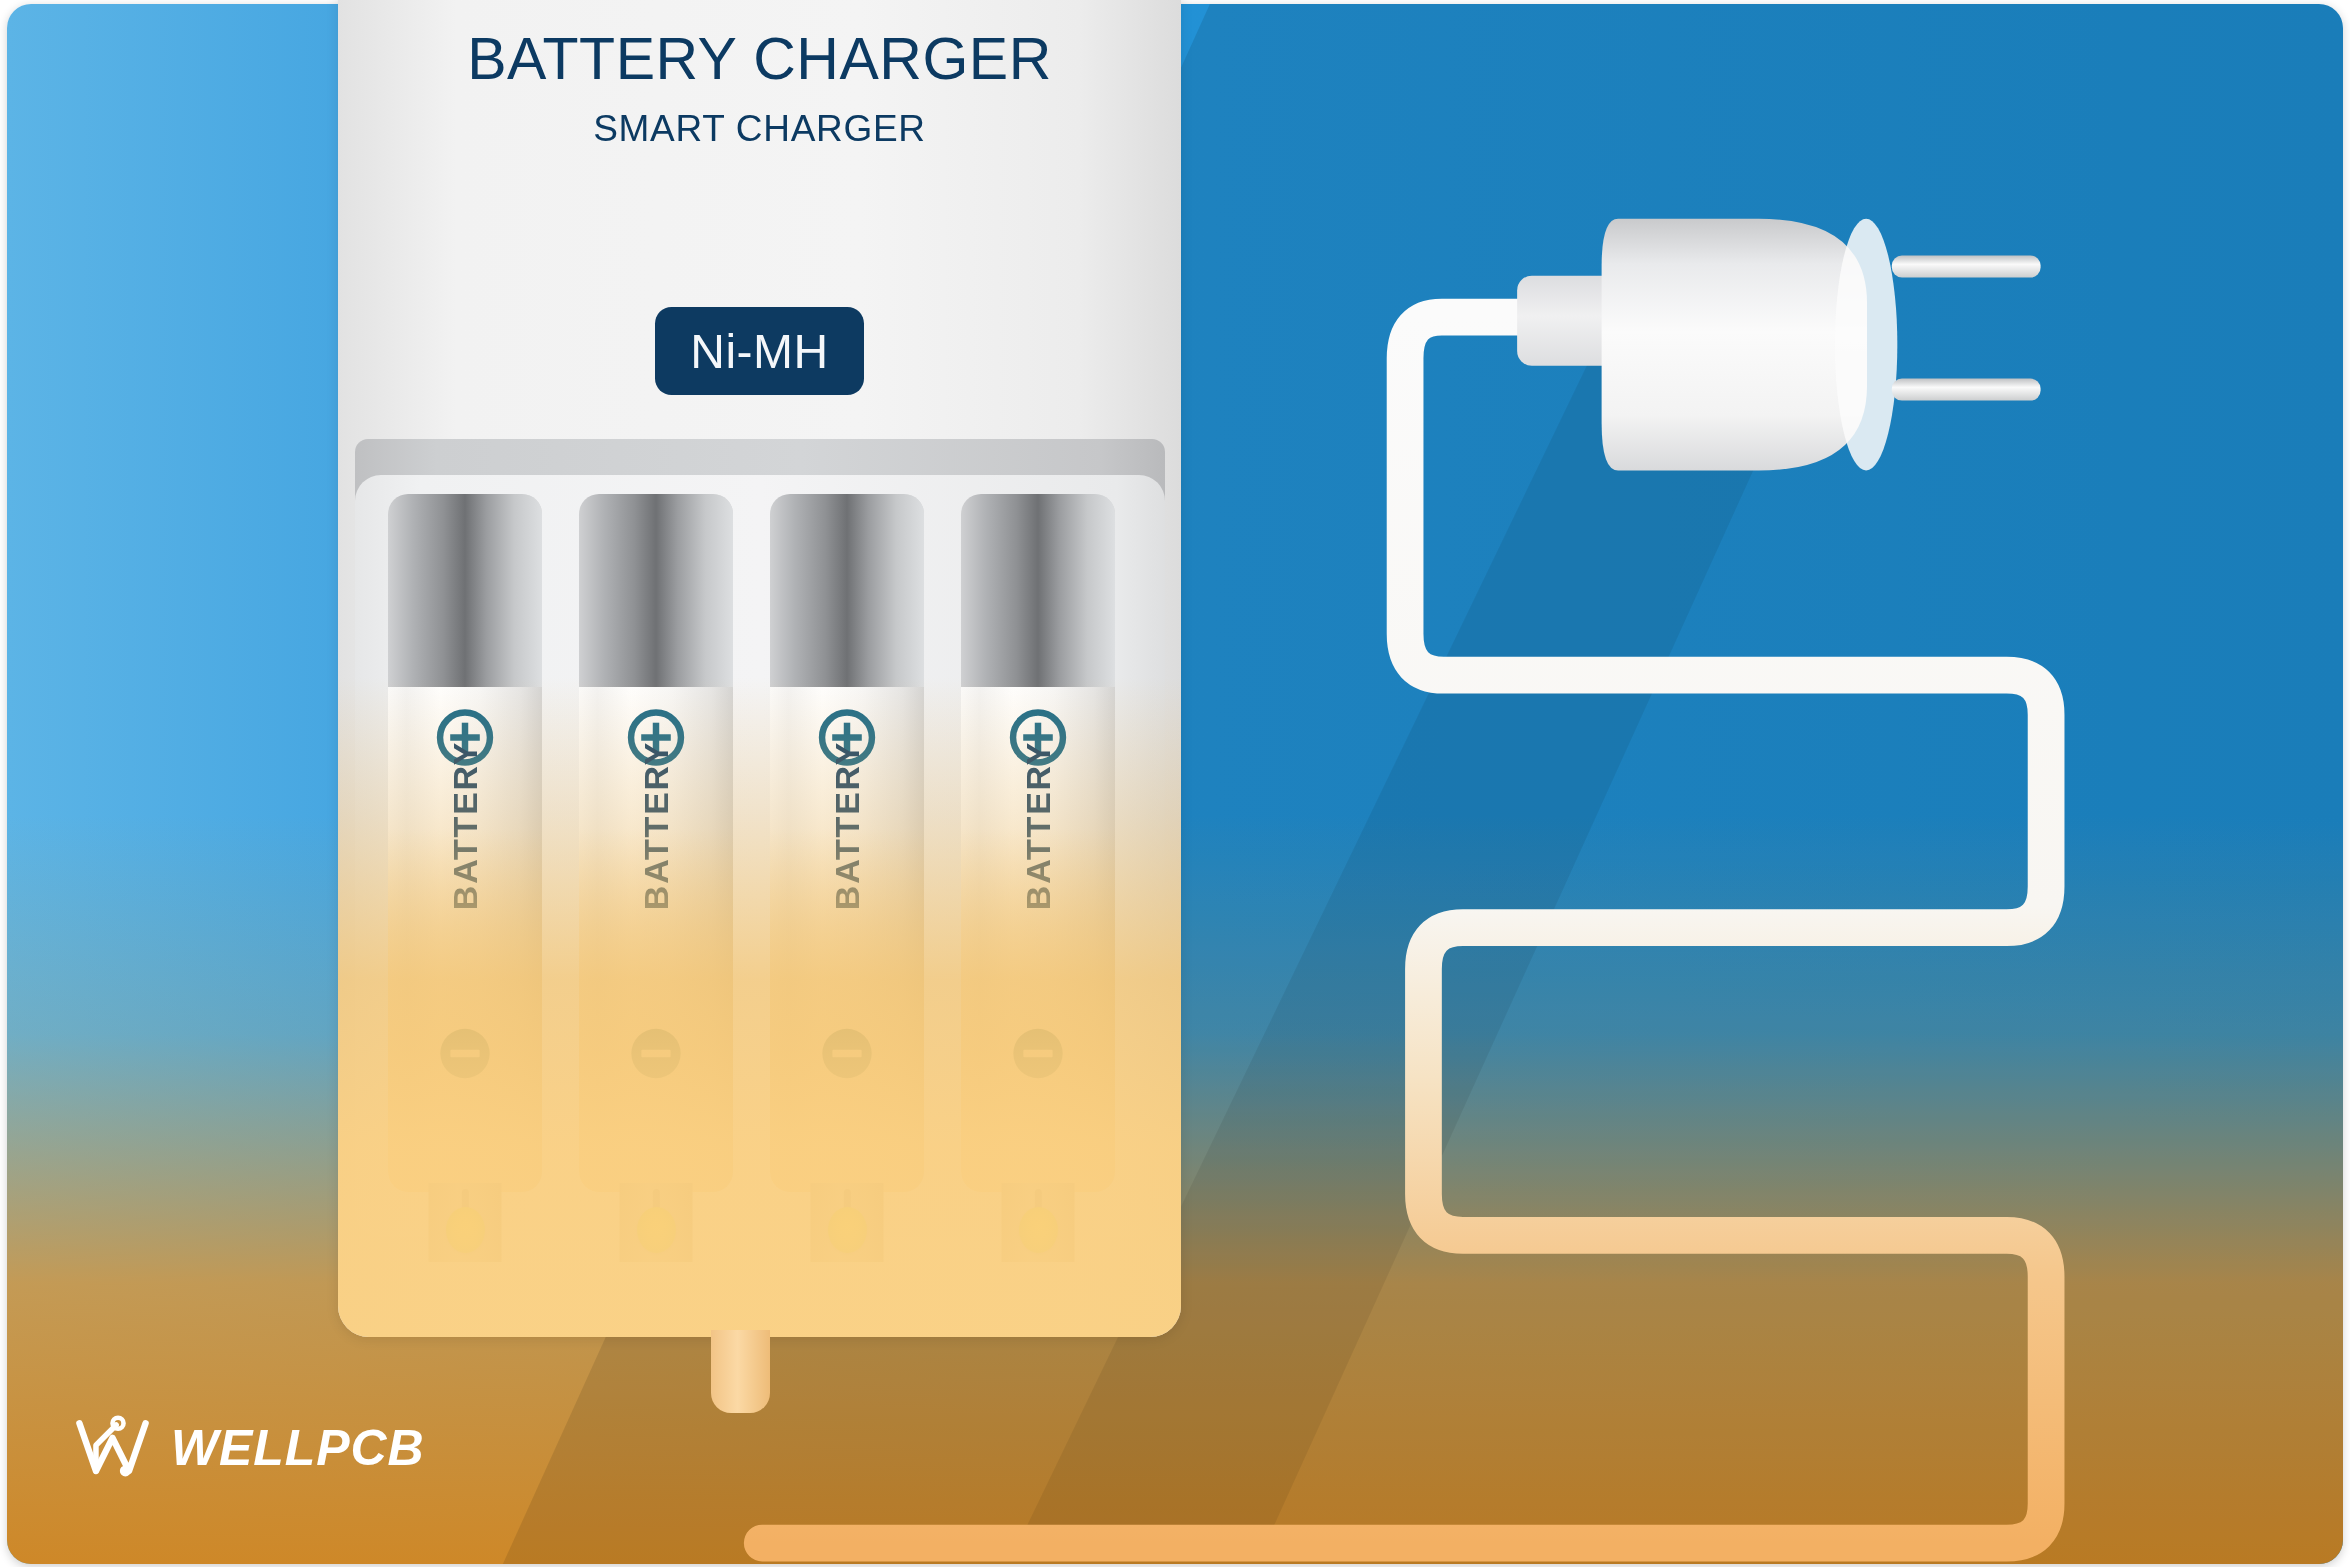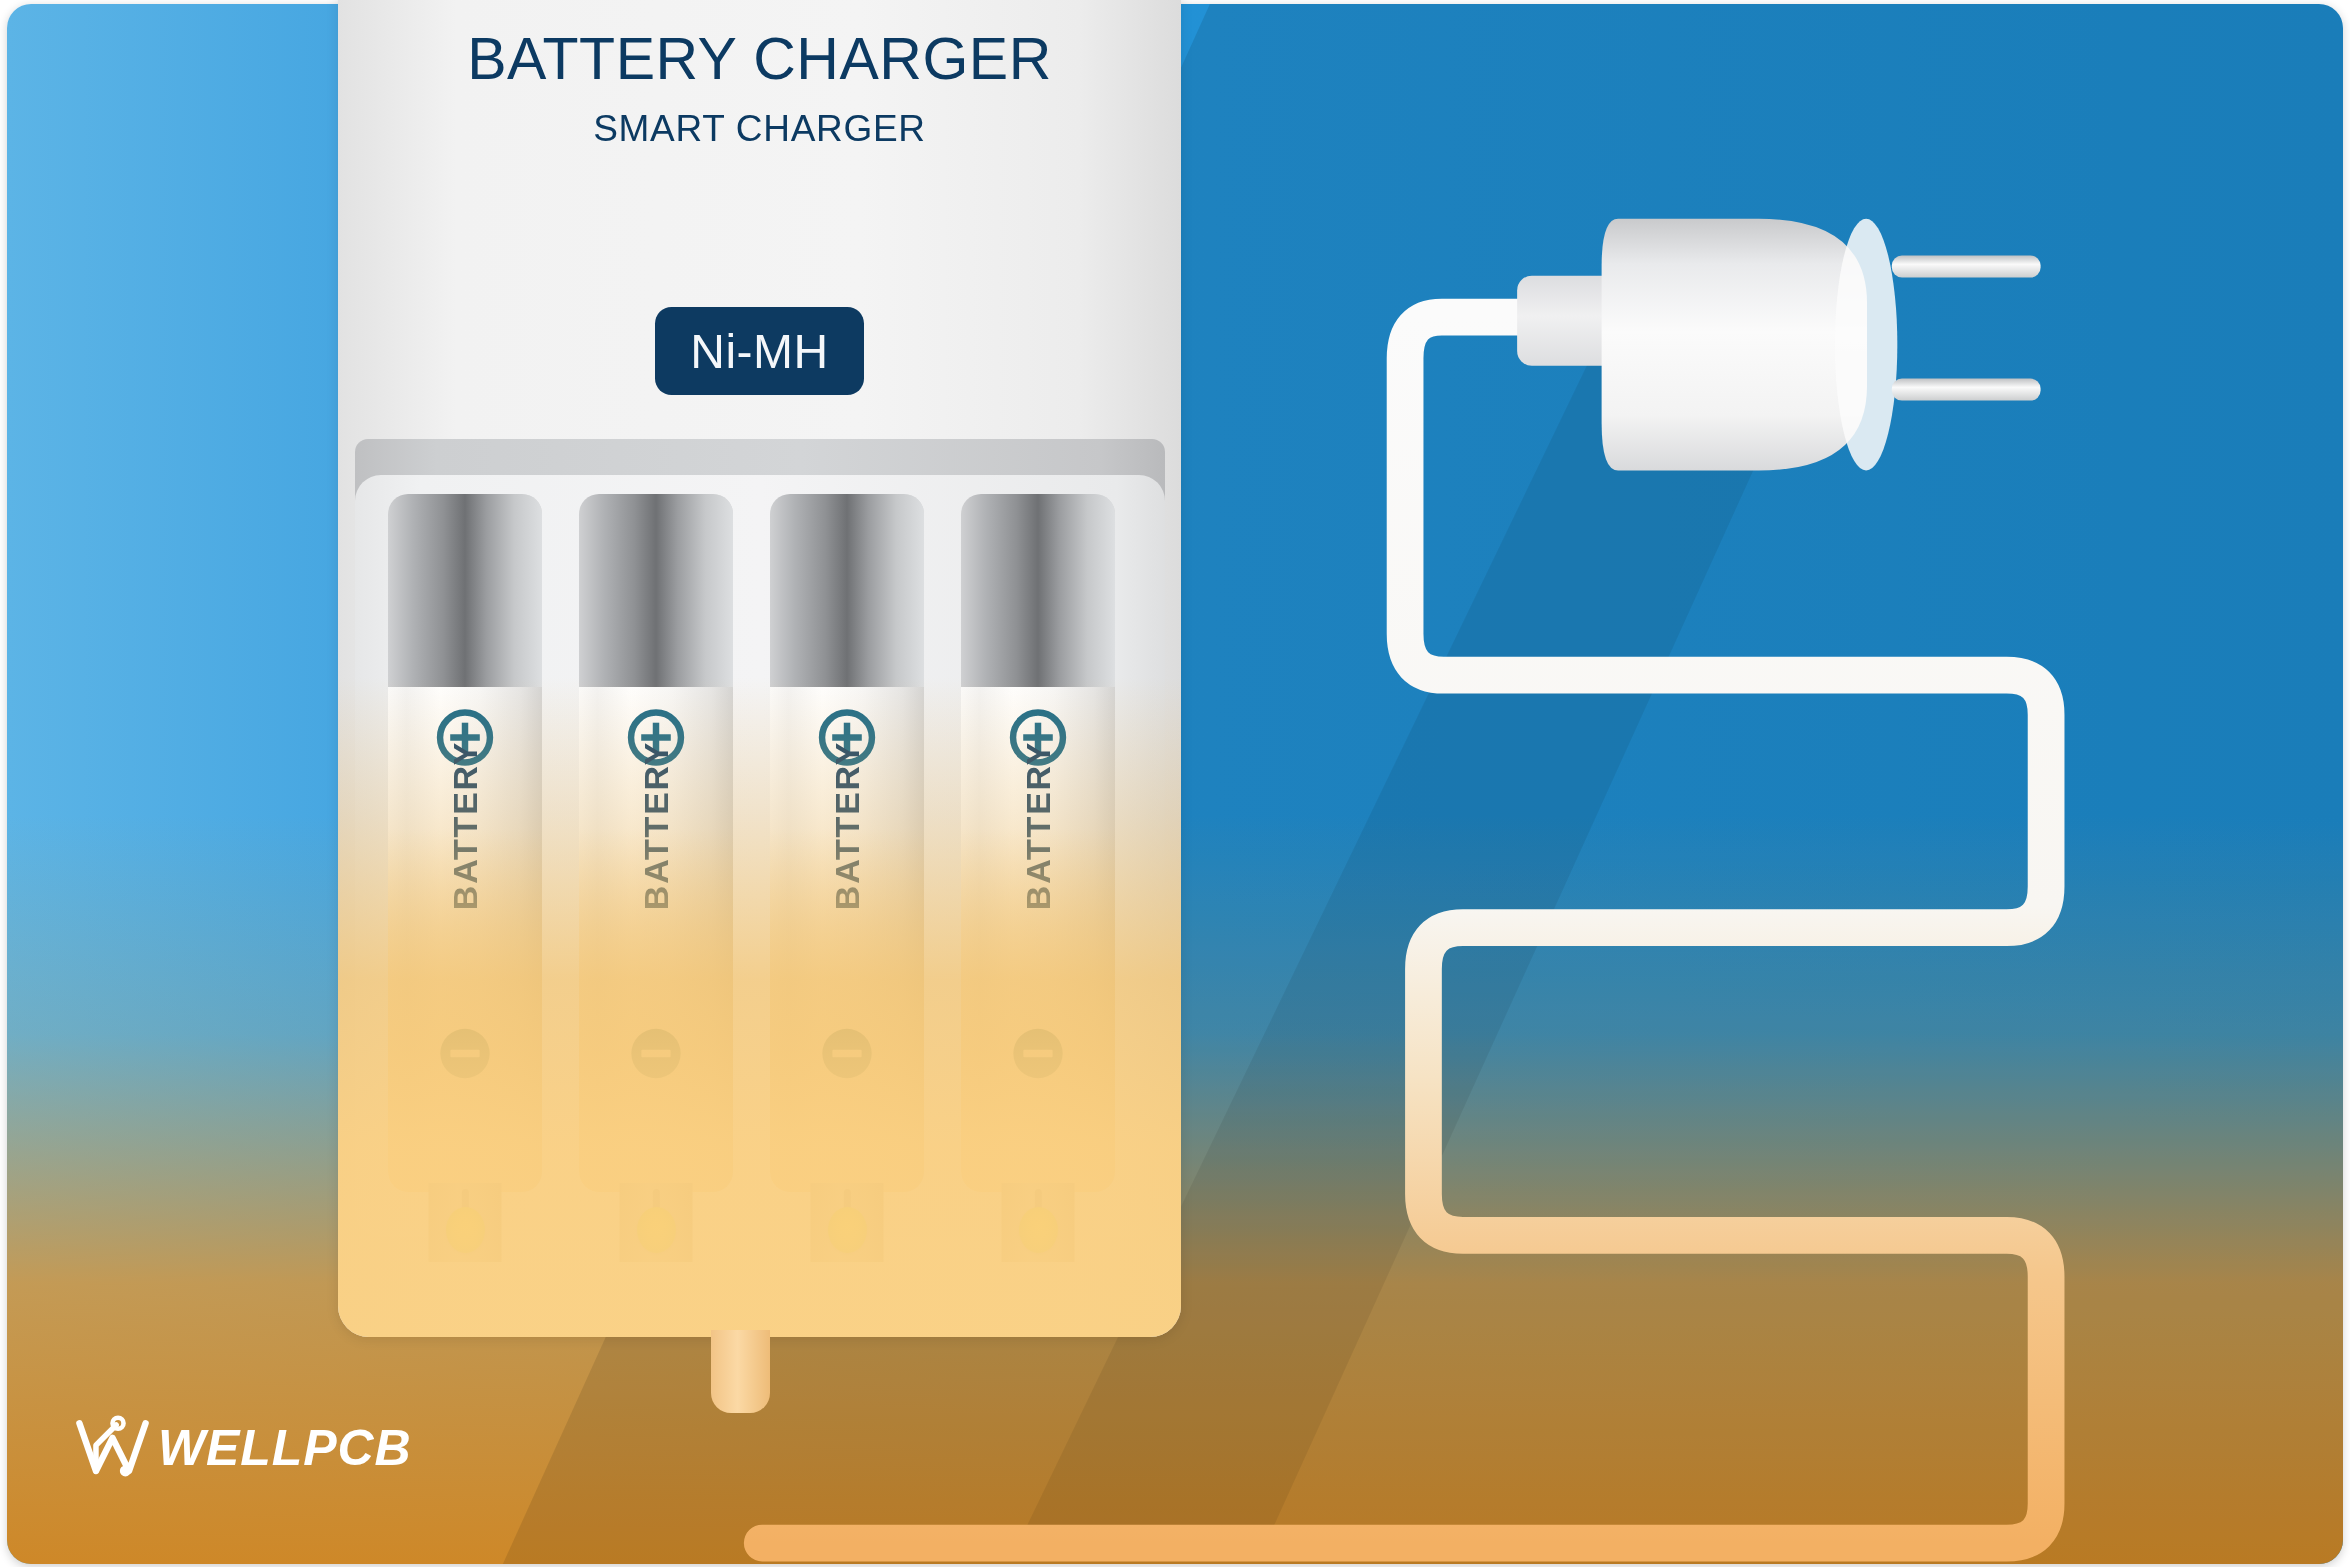--- a/index.html
+++ b/index.html
@@ -212,21 +212,21 @@
     width: 2351px; height: 1568px;
     pointer-events: none;
   }
 
   
   .logo {
     position: absolute;
     left: 72px; top: 1414px;
     display: flex;
     align-items: center;
-    gap: 5px;
+    gap: 18px;
   }
   .logo-text {
     color: #ffffff;
     font-size: 50px;
     font-weight: 700;
     font-style: italic;
     letter-spacing: 0.9px;
   }
 </style>
 </head>

